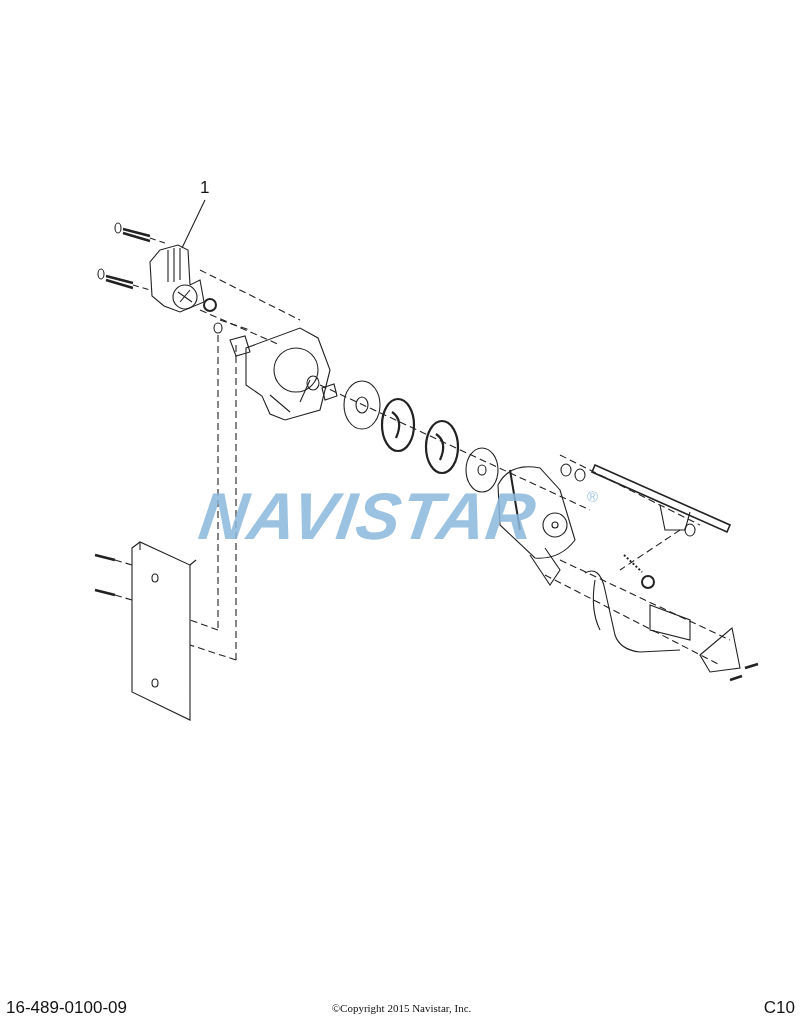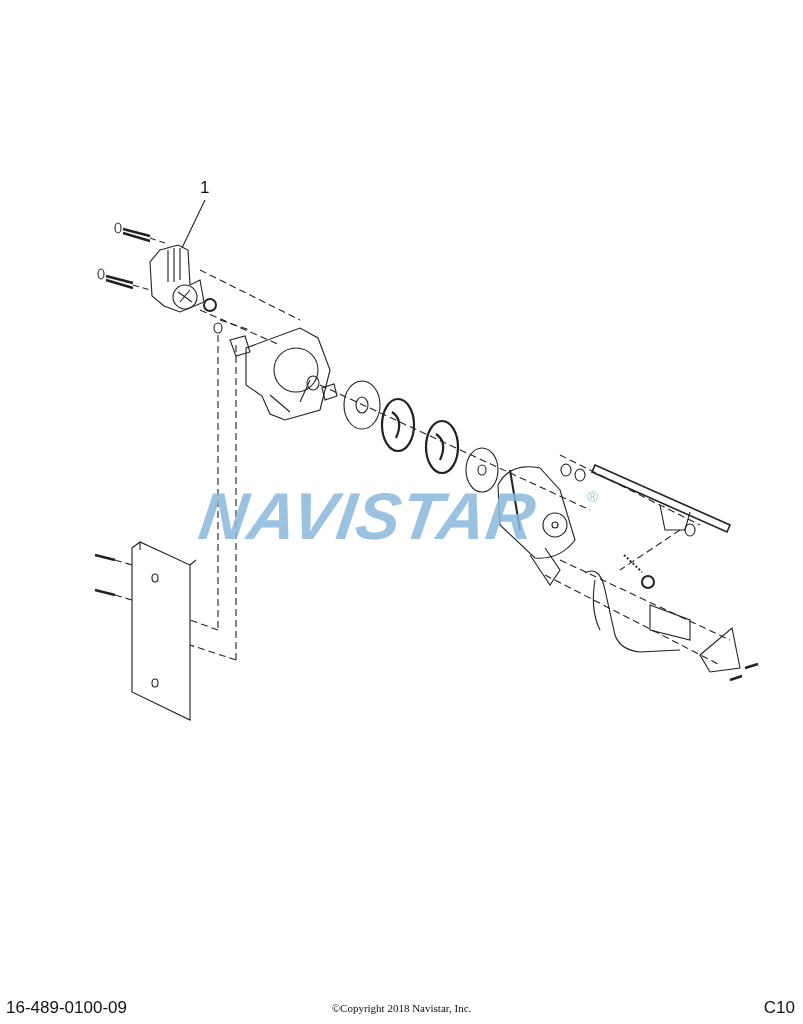--- a/index.html
+++ b/index.html
@@ -130,14 +130,14 @@
 </svg>
 
 <div class="callout">1</div>
 
 <div class="watermark">
   <span style="color:#8ab9dc;">NAVISTAR</span>
 </div>
 <div class="reg" style="color:#8ab9dc;">®</div>
 
 <div class="footer-left">16-489-0100-09</div>
-<div class="footer-center">©Copyright 2018 Navistar, Inc.</div>
+<div class="footer-center">©Copyright 2015 Navistar, Inc.</div>
 <div class="footer-right">C10</div>
 
 </body></html>

